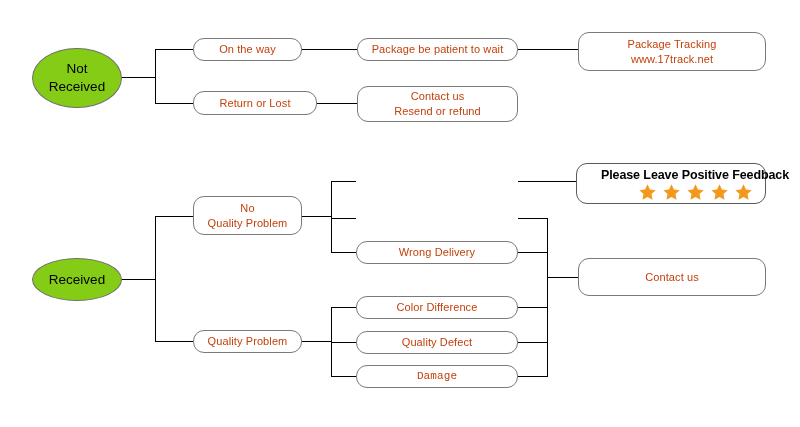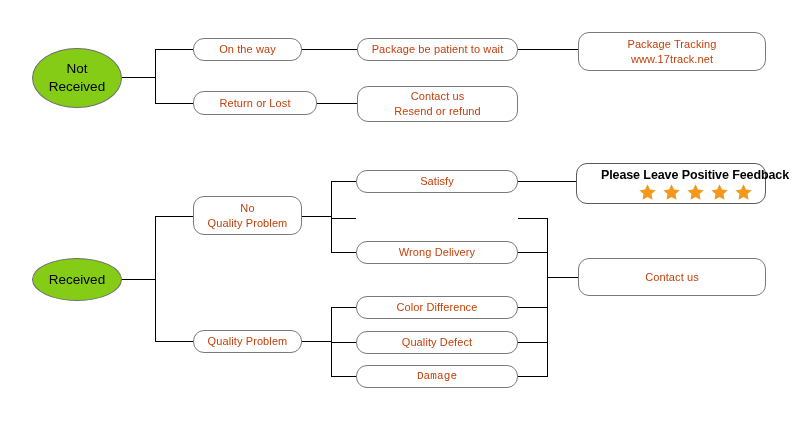--- a/index.html
+++ b/index.html
@@ -167,23 +167,20 @@
   <div class="ln h" style="left:331px; top:181px; width:25px;"></div>
   <div class="ln h" style="left:331px; top:218px; width:25px;"></div>
   <div class="ln h" style="left:331px; top:252px; width:25px;"></div>
 
   <div class="ln h" style="left:302px; top:341px; width:29px;"></div>
   <div class="ln v" style="left:331px; top:307px; height:69px;"></div>
   <div class="ln h" style="left:331px; top:307px; width:25px;"></div>
   <div class="ln h" style="left:331px; top:342px; width:25px;"></div>
   <div class="ln h" style="left:331px; top:376px; width:25px;"></div>
 
-  <div class="node" style="left:356px; top:170px; width:162px; height:23px;">
-    <span>Satisfy</span>
-  </div>
   <div class="node" style="left:356px; top:241px; width:162px; height:23px;">
     <span>Wrong Delivery</span>
   </div>
   <div class="node" style="left:356px; top:296px; width:162px; height:23px;">
     <span>Color Difference</span>
   </div>
   <div class="node" style="left:356px; top:331px; width:162px; height:23px;">
     <span>Quality Defect</span>
   </div>
   <div class="node" style="left:356px; top:365px; width:162px; height:23px;font-family:Liberation Mono, monospace;">

